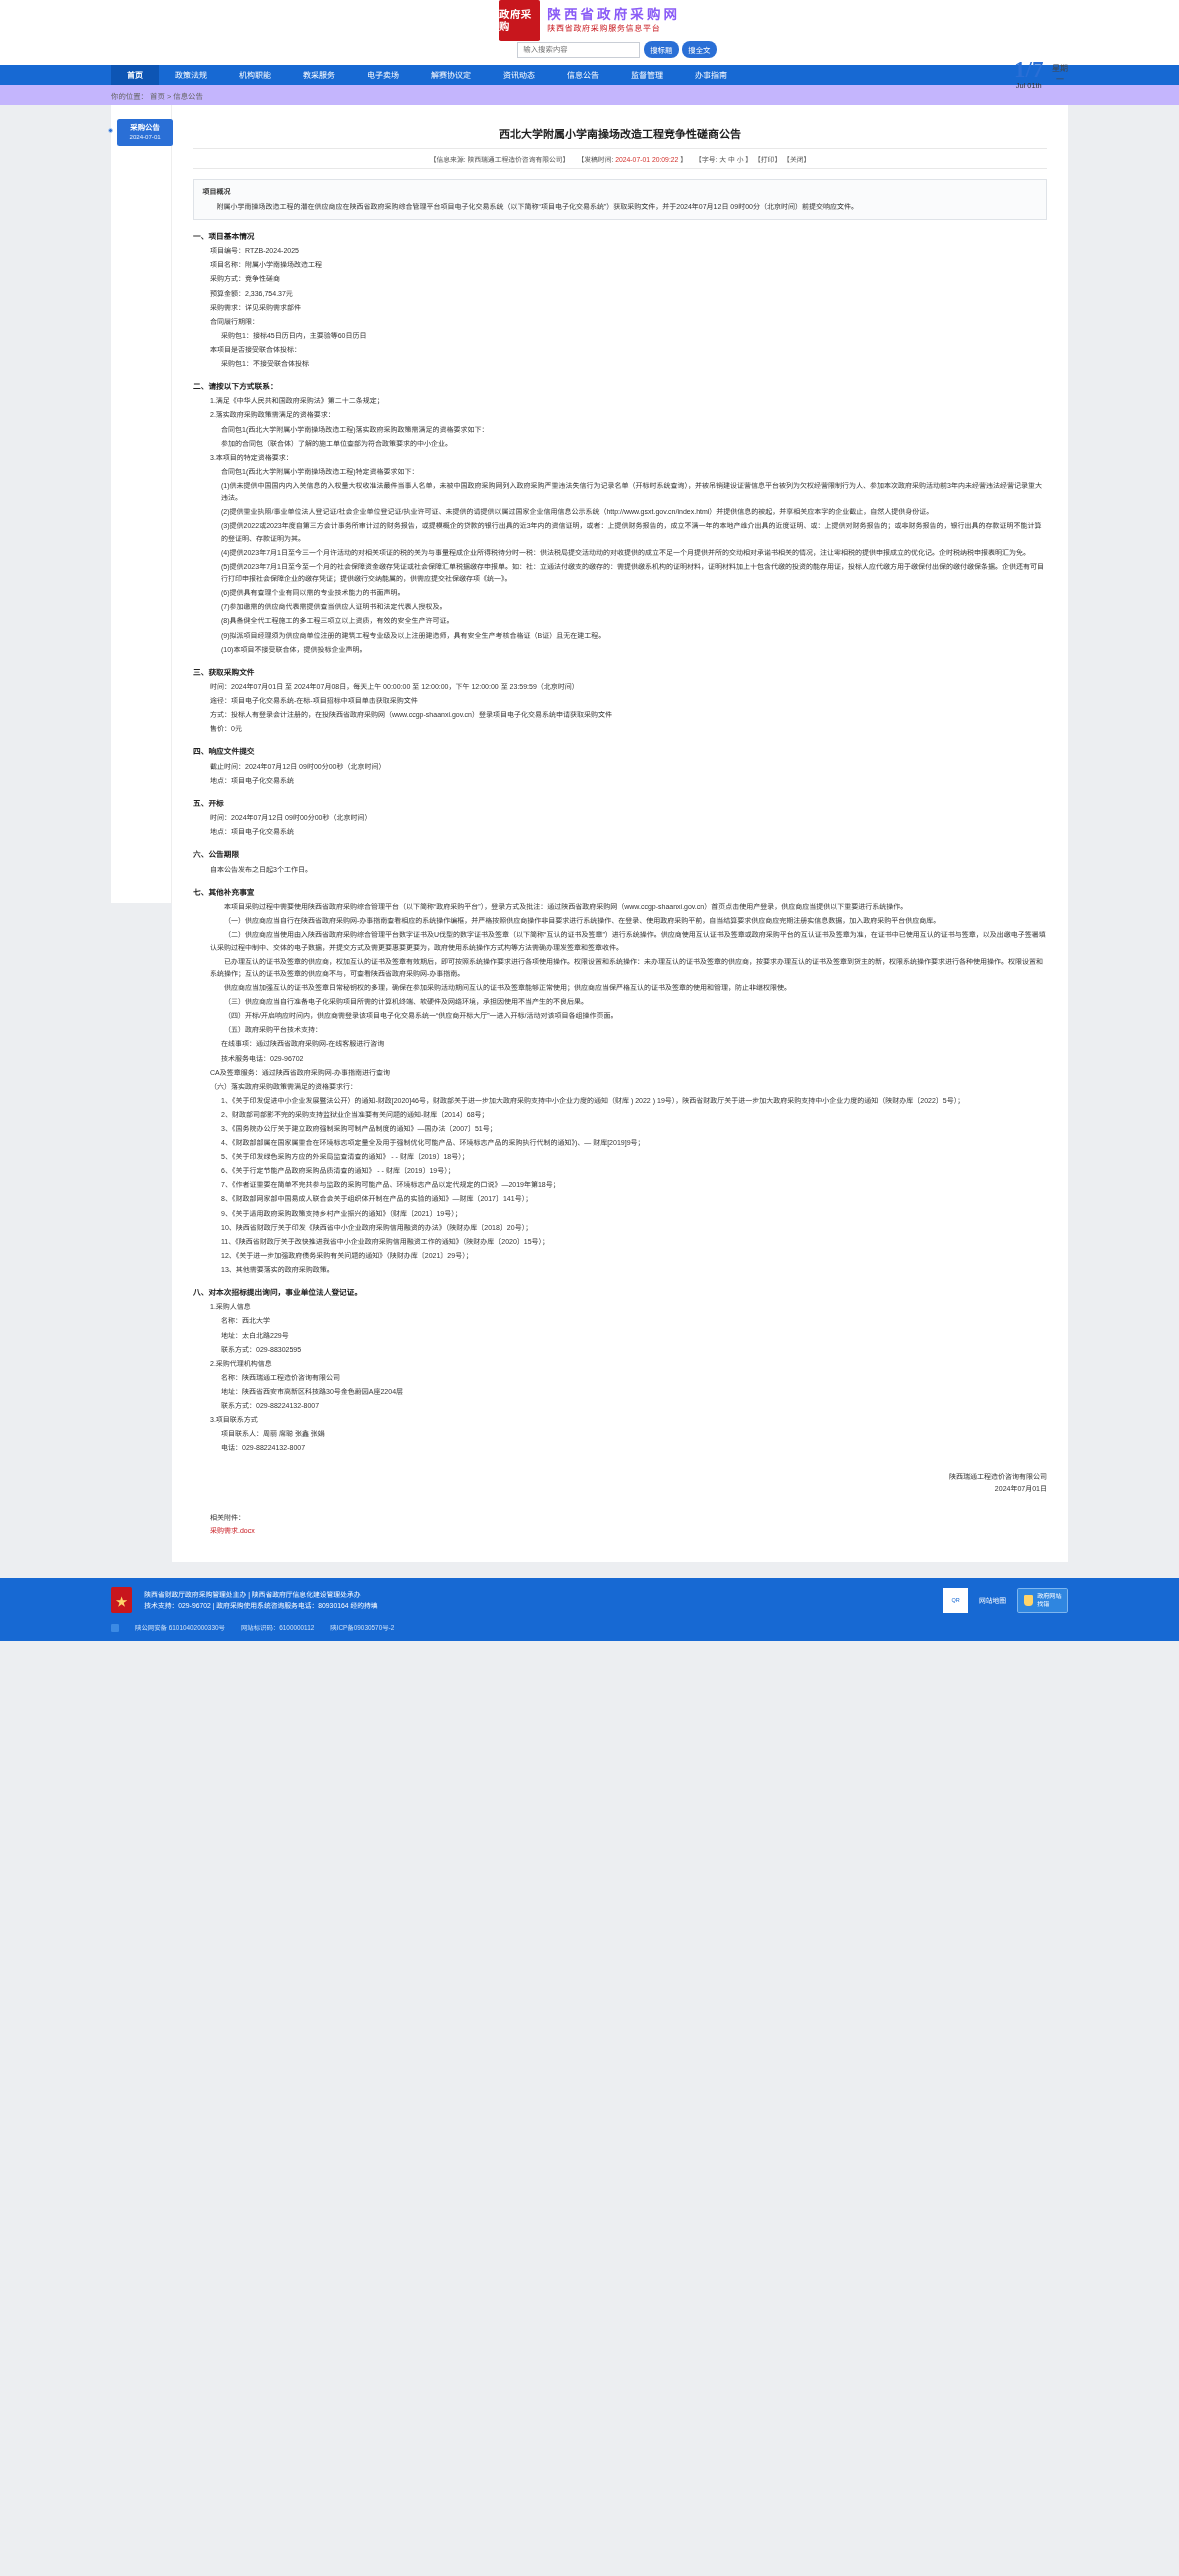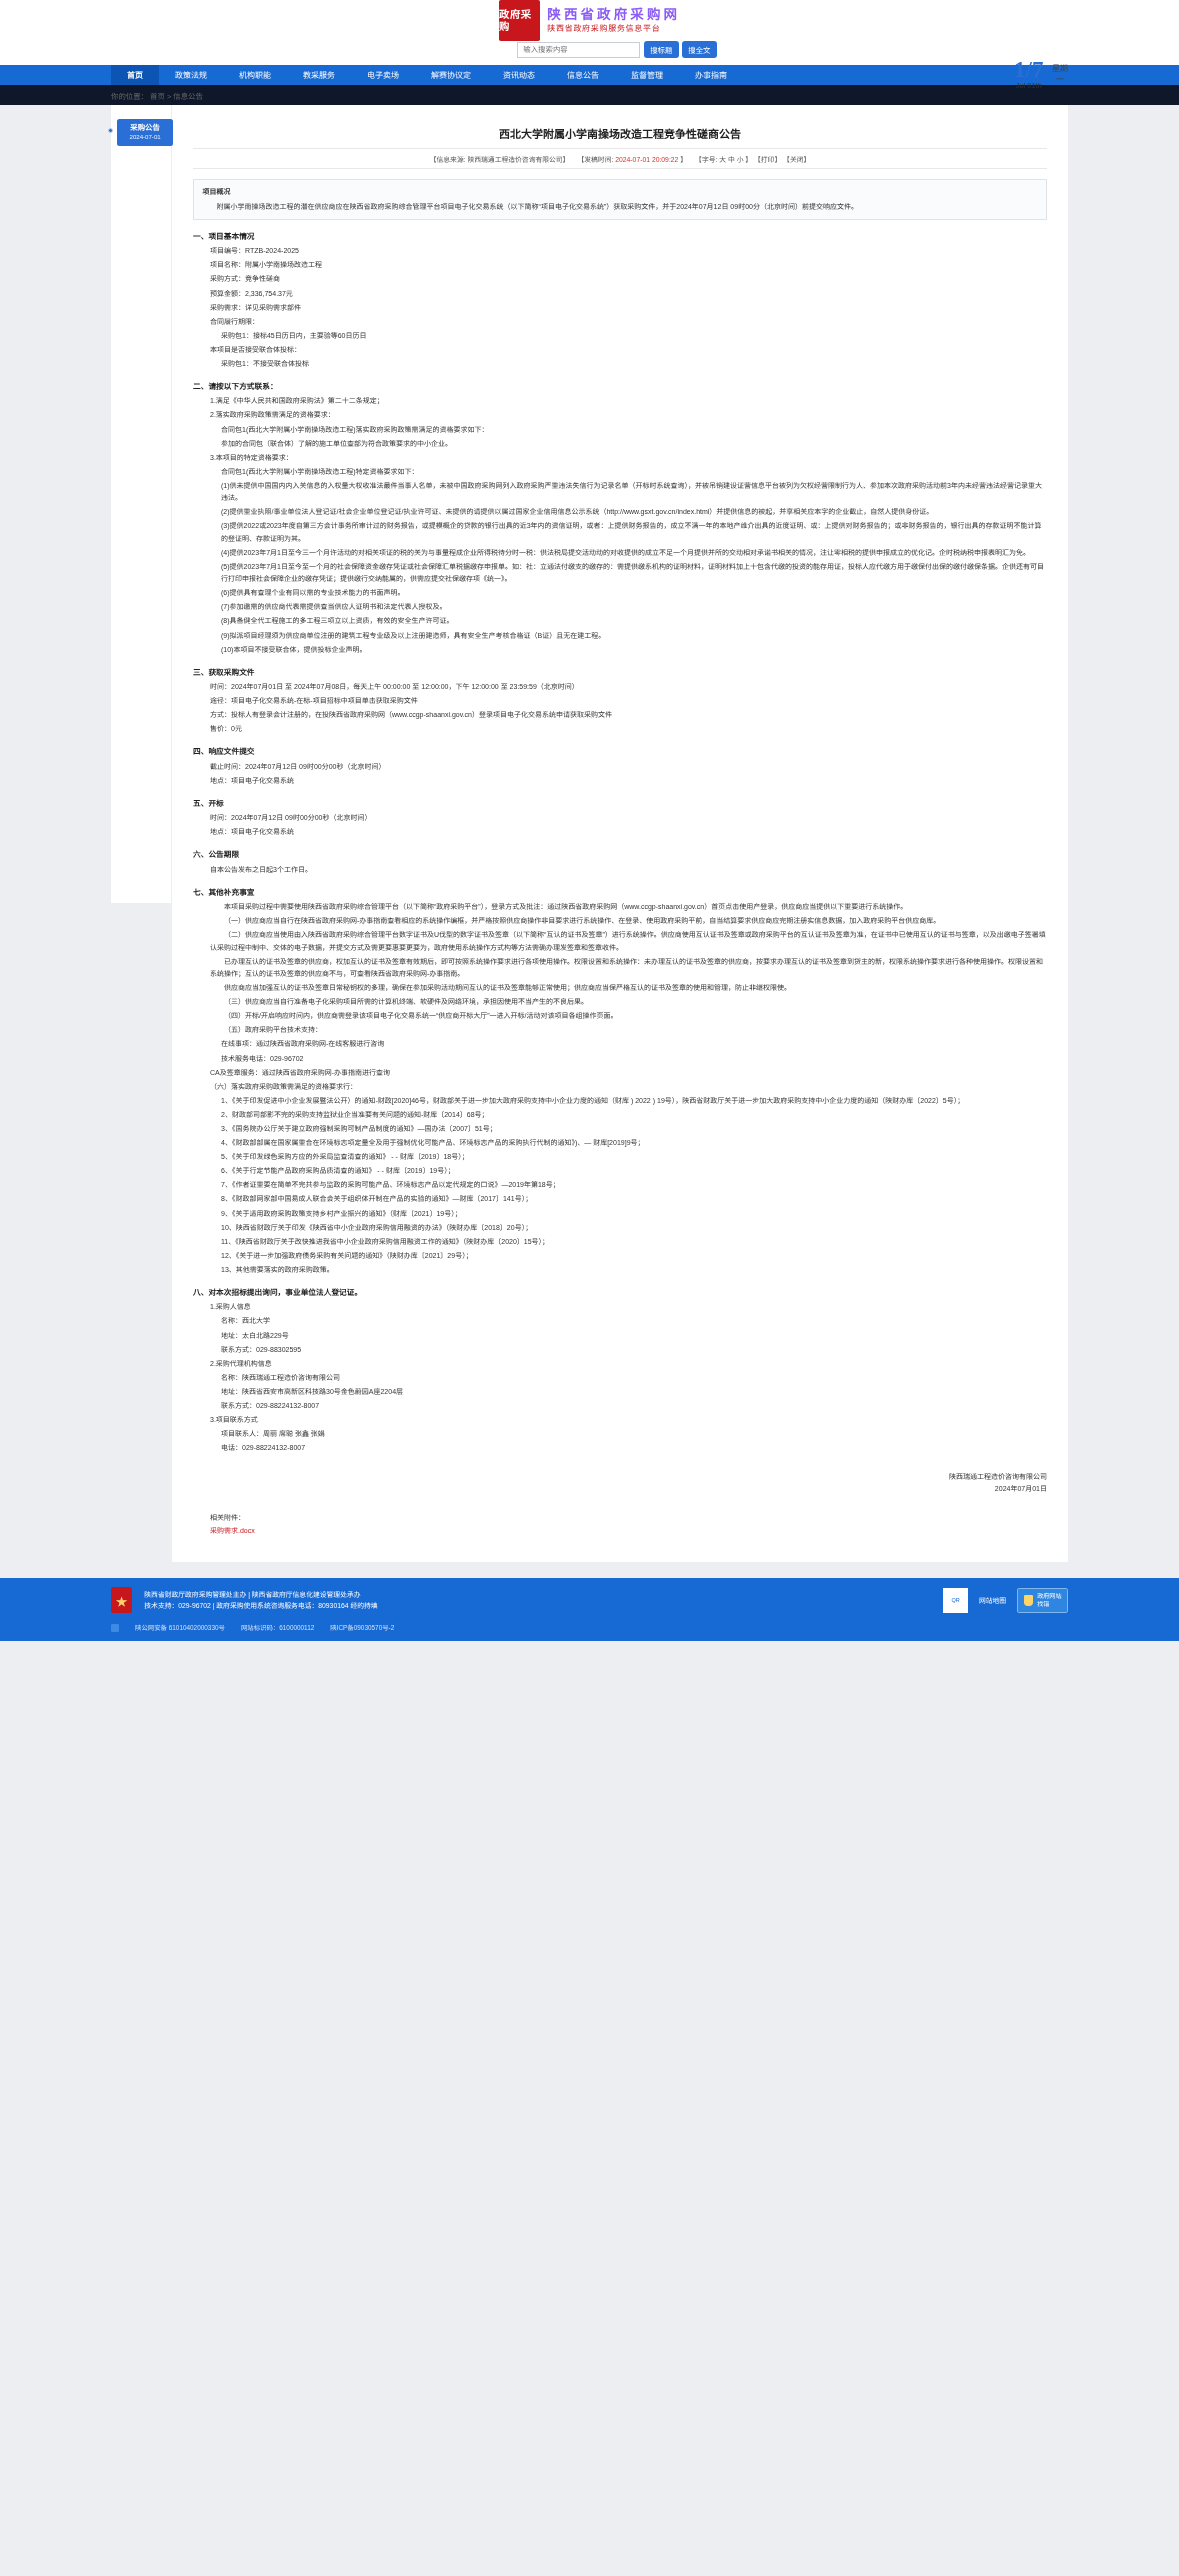--- a/index.html
+++ b/index.html
@@ -41,21 +41,21 @@
   .logo-text .line2 {
     font-size:8px; color:#c8161d; letter-spacing:0.7px; line-height:12.3px;
   }
   .search-area { margin-left:55px; display:flex; align-items:center; }
   .search-box {
     width:123px; height:16px; border:0.6px solid #c9ced6; background:#fff;
     font-size:7.4px; color:#999; padding:0 4.9px; outline:none;
   }
   .search-btn {
     height:17px; padding:0 6.1px; margin-left:3.7px; border:none; cursor:pointer;
-    color:#fff; font-size:7.4px; border-radius:3px;
+    color:#fff; font-size:7.4px; border-radius:8px;
   }
   .btn-title { background:#2a6fd6; }
   .btn-full { background:#2a6fd6; }
 
   .date-area { margin-left:auto; display:flex; align-items:center; gap:8.6px; }
   .date-big {
     color:#2a6fd6; font-size:23px; font-weight:bold; line-height:23px;
     font-family:"Liberation Serif", serif;
   }
   .date-sub { display:flex; flex-direction:column; font-size:7.4px; color:#666; }
@@ -68,21 +68,21 @@
     padding:0 111px;
   }
   .nav-item {
     color:#fff; font-size:8px; padding:0 16px; display:flex; align-items:center;
     cursor:pointer; white-space:nowrap;
   }
   .nav-item.active { background:#0d55b4; font-weight:bold; }
 
   
   .crumbbar {
-    padding:4.9px 111px; font-size:7.4px; color:#666; background:#0f172a;
+    padding:4.9px 111px; font-size:7.4px; color:#666; background:#c4b5fd;
   }
   .crumbbar a { color:#666; text-decoration:none; }
 
   
   .content { display:flex; padding:0 111px 16px 111px; gap:0; align-items:flex-start; }
 
   .side {
     width:61px; background:#ffffff; min-height:798px; padding-top:13.5px;
     border-right:0.6px solid #eee;
   }

